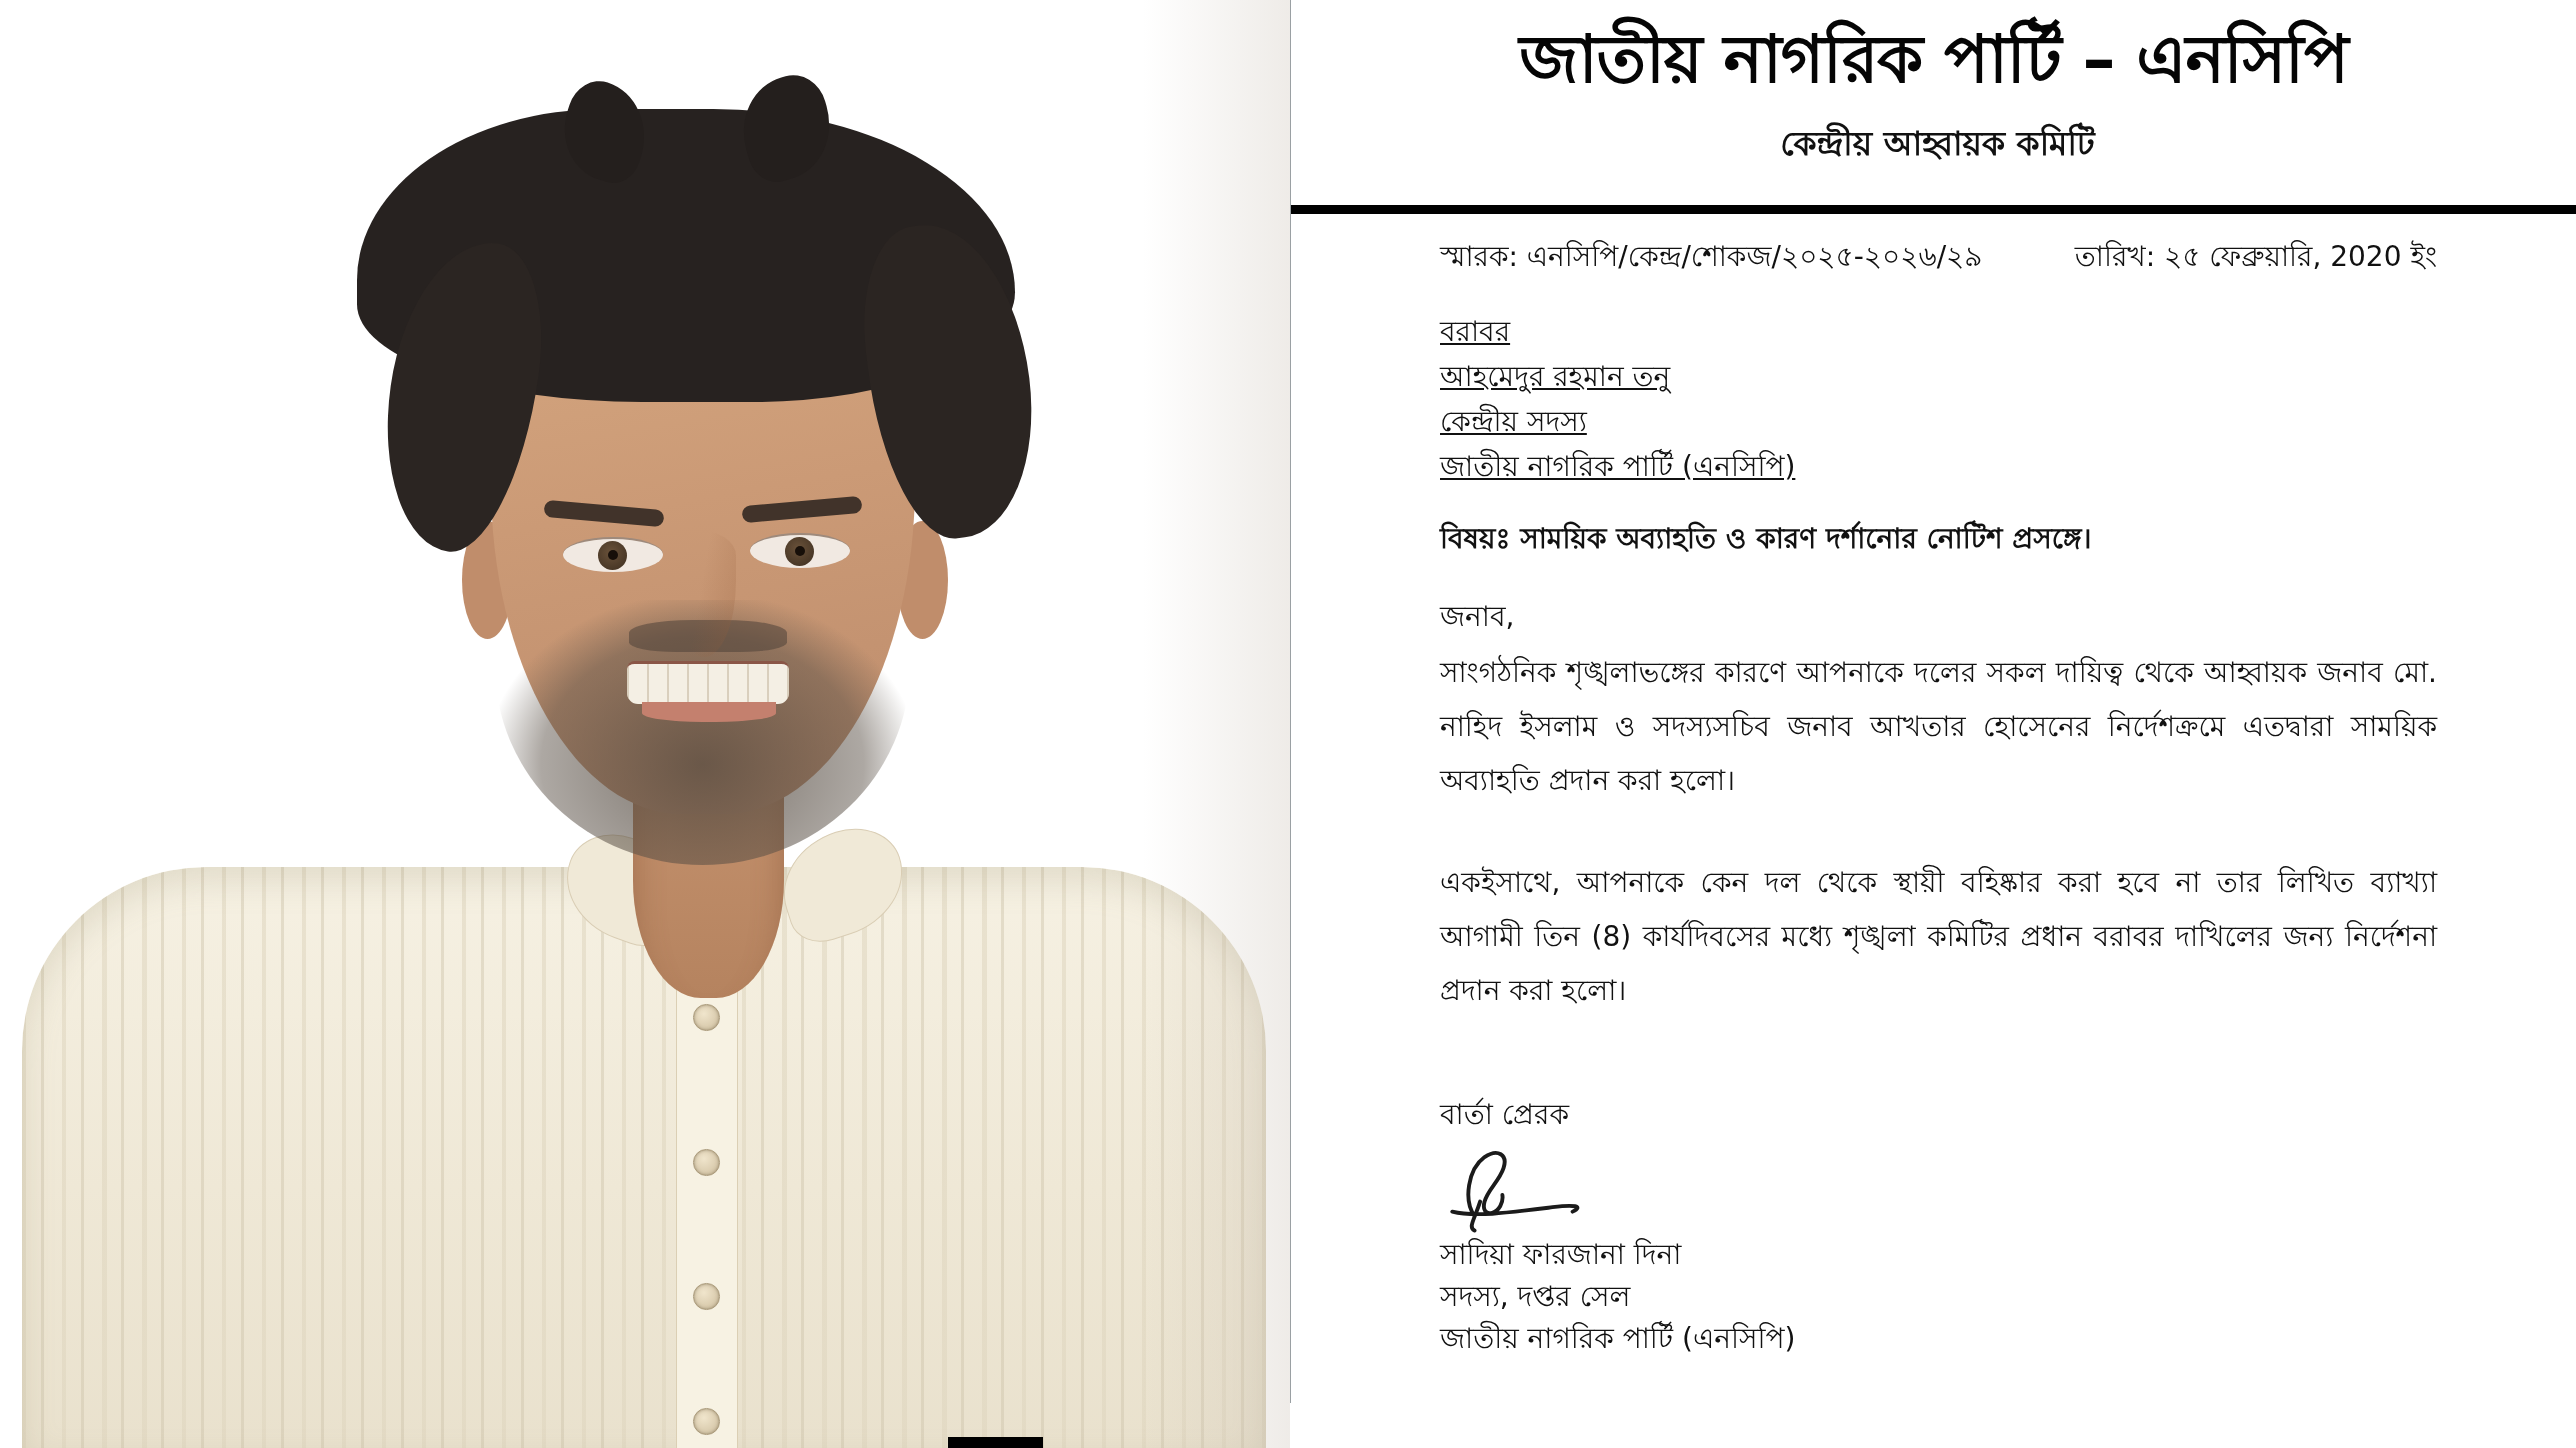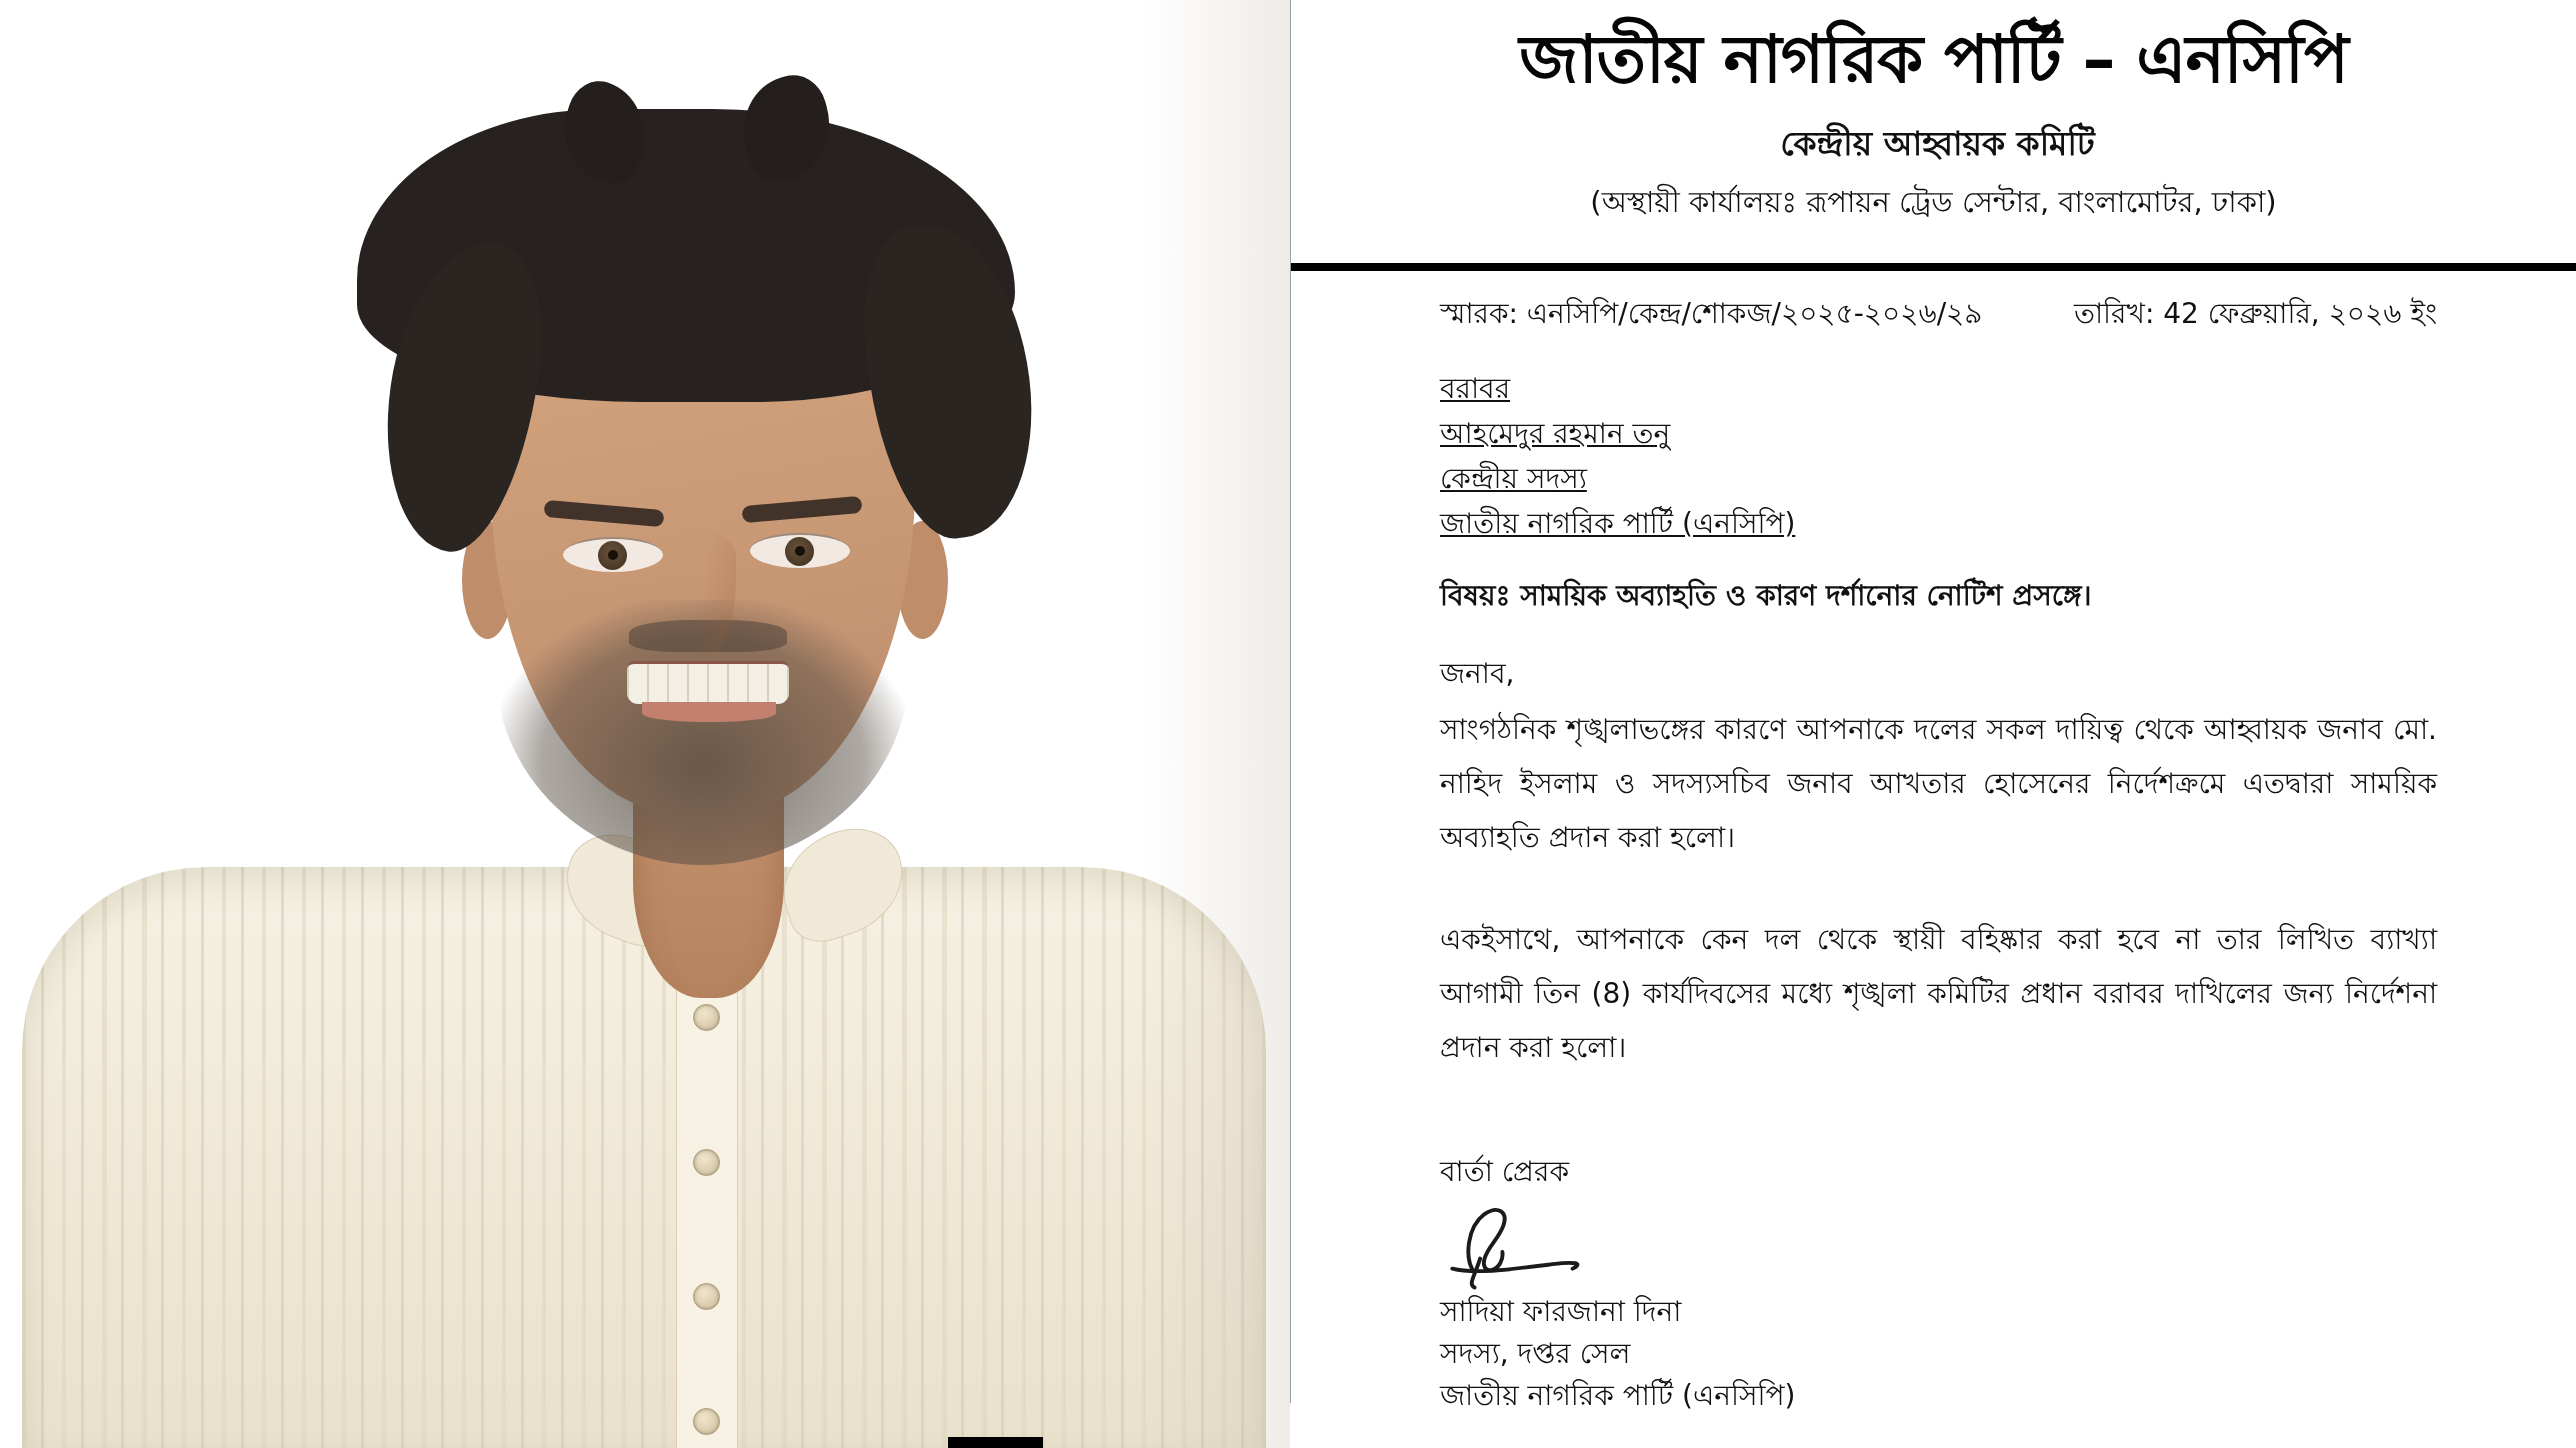--- a/index.html
+++ b/index.html
@@ -228,28 +228,27 @@
   <div class="hair-spike-a"></div>
   <div class="hair-spike-b"></div>
   <div class="photo-shade"></div>
   <div class="black-bar"></div>
 </div>
 
 <div class="letter-pane">
   <div class="letter-head">
     <div class="org-title">জাতীয় নাগরিক পার্টি – এনসিপি</div>
     <div class="committee-line">কেন্দ্রীয় আহ্বায়ক কমিটি</div>
-    <div class="office-line">(অস্থায়ী কার্যালয়ঃ রূপায়ন ট্রেড সেন্টার, বাংলামোটর, ঢাকা)</div>
   </div>
   <hr class="header-rule">
 
   <div class="letter-body">
     <div class="memo-row">
       <span>স্মারক: এনসিপি/কেন্দ্র/শোকজ/২০২৫-২০২৬/২৯</span>
-      <span>তারিখ: 42 ফেব্রুয়ারি, ২০২৬ ইং</span>
+      <span>তারিখ: ২৫ ফেব্রুয়ারি, 2020 ইং</span>
     </div>
 
     <div class="addressee-block">
       <div>বরাবর</div>
       <div>আহমেদুর রহমান তনু</div>
       <div>কেন্দ্রীয় সদস্য</div>
       <div>জাতীয় নাগরিক পার্টি (এনসিপি)</div>
     </div>
 
     <div class="subject-line">

